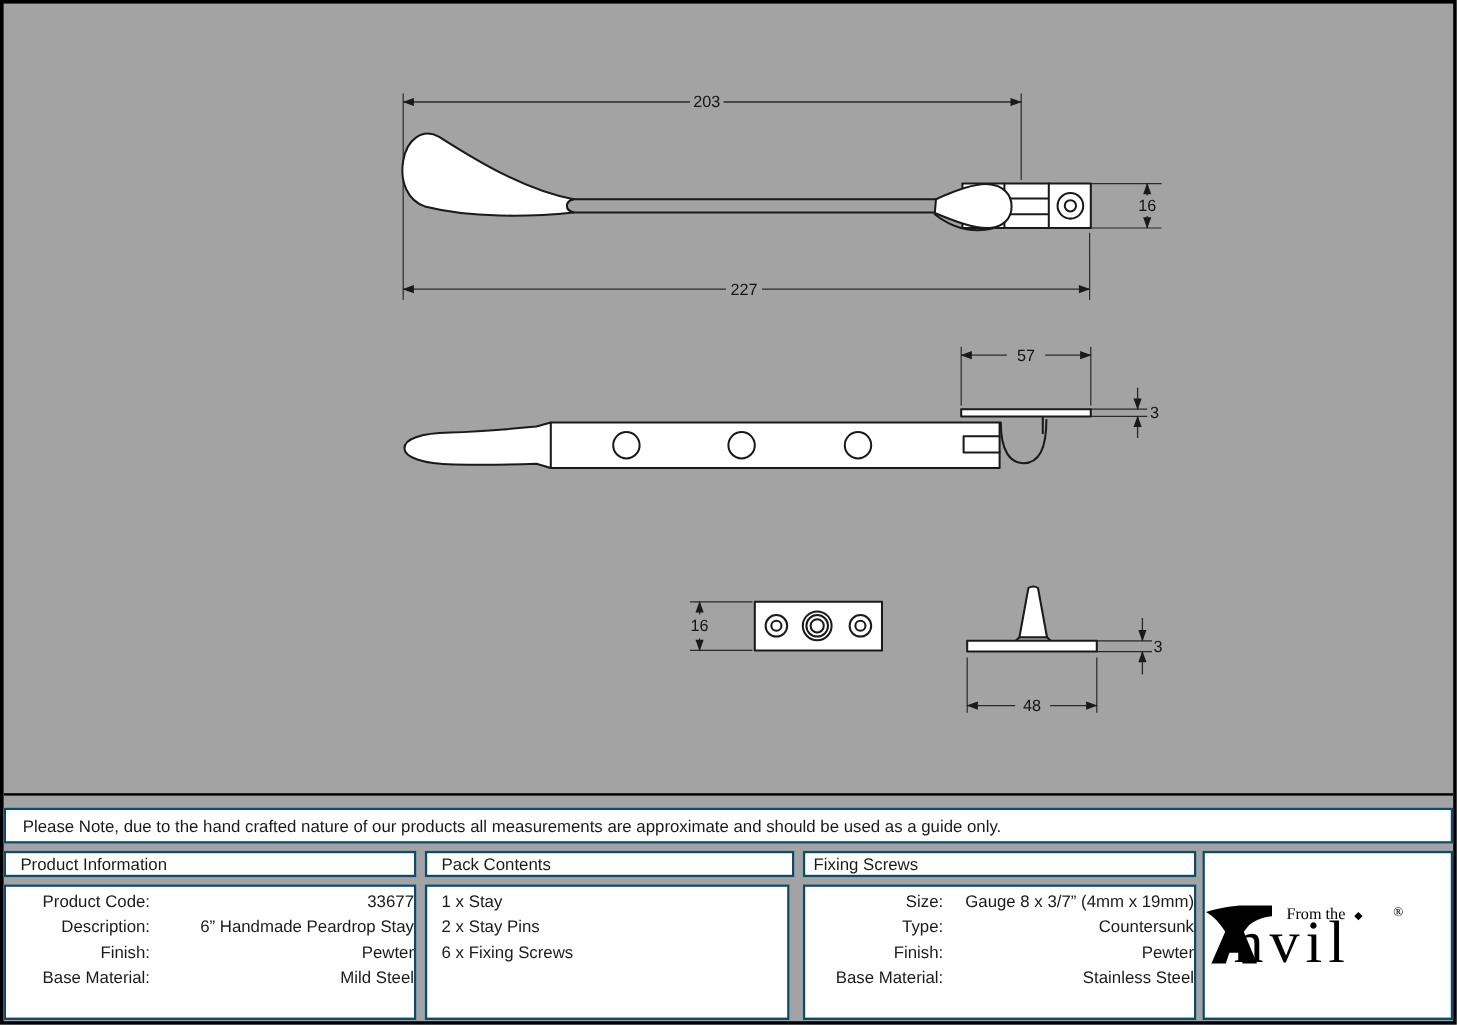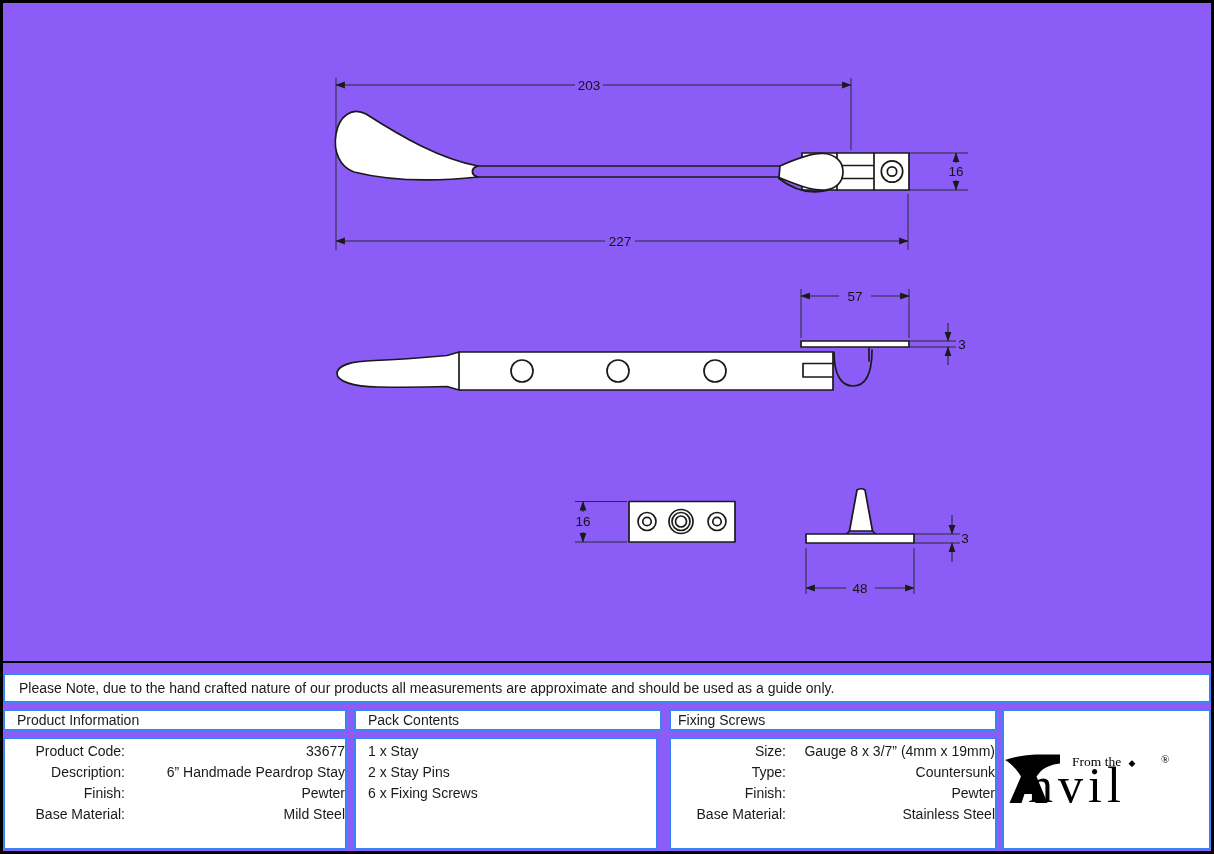--- a/index.html
+++ b/index.html
@@ -1,32 +1,32 @@
 <!DOCTYPE html>
 <html><head>
 <meta charset="utf-8">
 <style>
   html,body{margin:0;padding:0;background:#e8e8e8;}
   .page{
     position:relative;
     width:1214px;height:854px;
     box-sizing:border-box;
-    background:#8b5cf6;
+    background:#a3a3a3;
     border:3px solid #000;
     font-family:"Liberation Sans",sans-serif;
     color:#1a1a1a;
     overflow:hidden;
   }
   .drawing-svg{position:absolute;left:0;top:0;}
   .hline{position:absolute;left:0;top:658px;width:1208px;height:0;border-top:2px solid #000;}
   .box{
     position:absolute;
     box-sizing:border-box;
     background:#fff;
-    border:2px solid #3b82f6;
+    border:2px solid #0c4a6e;
   }
   .note-box{left:0;top:670px;width:1208px;height:30px;display:flex;align-items:center;padding-left:14px;font-size:14px;}
   .hdr{top:706px;height:22px;display:flex;align-items:center;font-size:14px;}
   .hdr-pi{left:0;width:344px;padding-left:12px;}
   .hdr-pc{left:351px;width:308px;padding-left:12px;}
   .hdr-fs{left:666px;width:328px;padding-left:7px;}
   .cnt{top:734px;height:113px;font-size:14px;padding-top:2px;}
   .cnt-pi{left:0;width:344px;padding-left:12px;}
   .cnt-pc{left:351px;width:304px;padding-left:12px;}
   .cnt-fs{left:666px;width:328px;padding-left:7px;}

